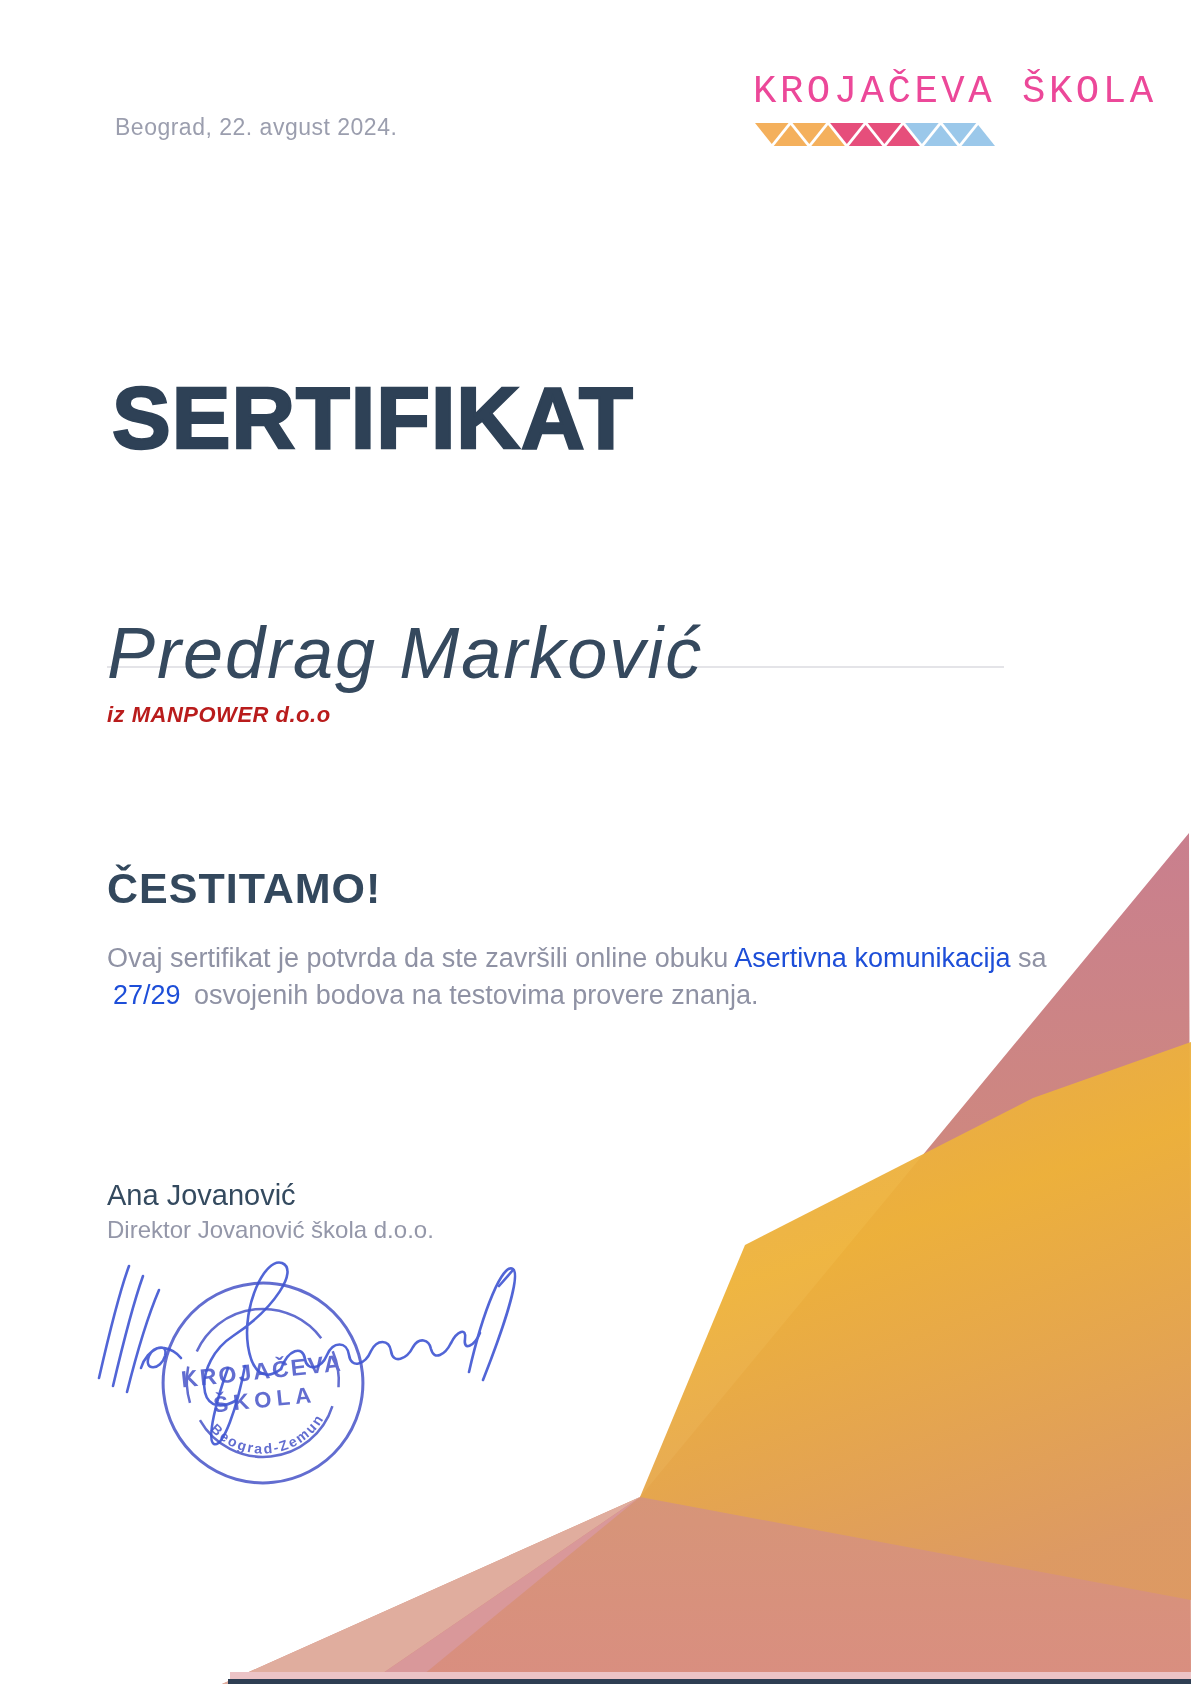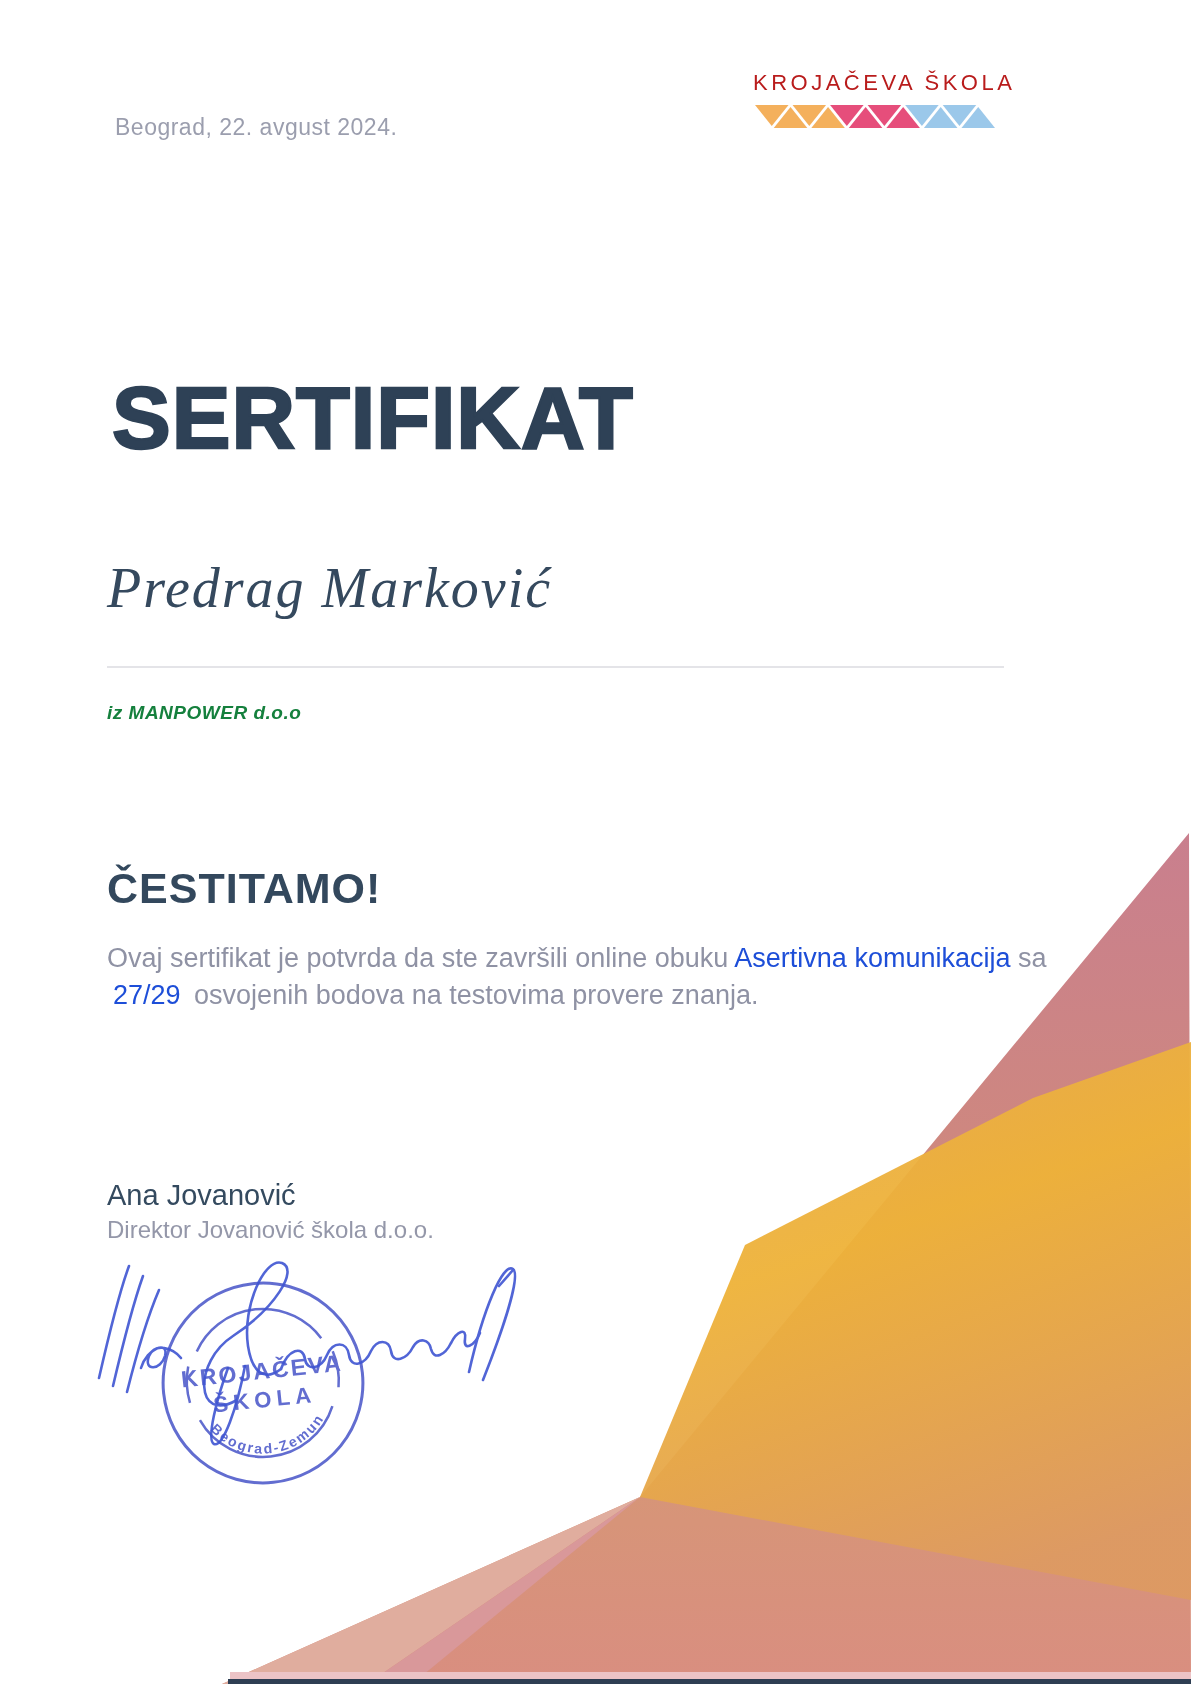--- a/index.html
+++ b/index.html
@@ -14,50 +14,50 @@
   
   #bg-svg{position:absolute;left:0;top:0;z-index:0;}
   
   #date-text{
     left:107px;top:114px;
     font-size:23px;letter-spacing:.5px;
     color:#9B9EAE;z-index:2;margin-left:8px;
   }
   #logo{left:753px;top:70px;z-index:2;}
   #logo-text{
-    font-size:22px;letter-spacing:3.5px;
-    color:#b91c1c;font-weight:500;white-space:nowrap;
+    font-size:39px;letter-spacing:3.5px;
+    color:#ec4899;font-weight:500;white-space:nowrap;font-family:Liberation Mono, monospace;
   }
   #logo-triangles{display:block;margin-top:9px;}
   
   #issuer-line{
     left:107px;top:347px;
     font-size:29px;color:#3D5066;z-index:2;
   }
   #certificate-title{
     left:112px;top:374px;
     font-size:88px;font-weight:bold;line-height:1;
     color:#2E4156;-webkit-text-stroke:2.5px #2E4156;
     letter-spacing:1px;z-index:2;
   }
   
   #recipient-name{
-    left:107px;top:556px;
-    font-family:Liberation Serif, serif;font-style:italic;
-    font-size:56px;letter-spacing:2px;
+    left:107px;top:612px;
+    font-family:Liberation Sans, sans-serif;font-style:italic;
+    font-size:72px;letter-spacing:2px;
     color:#35495E;z-index:2;
   }
   #name-underline{
     left:107px;top:666px;width:897px;height:2px;
     background:#E4E4E8;z-index:1;
   }
   #recipient-company{
     left:107px;top:702px;
-    font-size:19px;font-style:italic;font-weight:700;
-    letter-spacing:.5px;color:#15803d;z-index:2;
+    font-size:22px;font-style:italic;font-weight:700;
+    letter-spacing:.5px;color:#b91c1c;z-index:2;
   }
   
   #congrats-heading{
     left:107px;top:864px;
     font-size:43px;font-weight:700;letter-spacing:1px;
     color:#33485D;z-index:2;
   }
   #body-text{
     left:107px;top:940px;width:940px;
     font-size:27px;line-height:37px;

